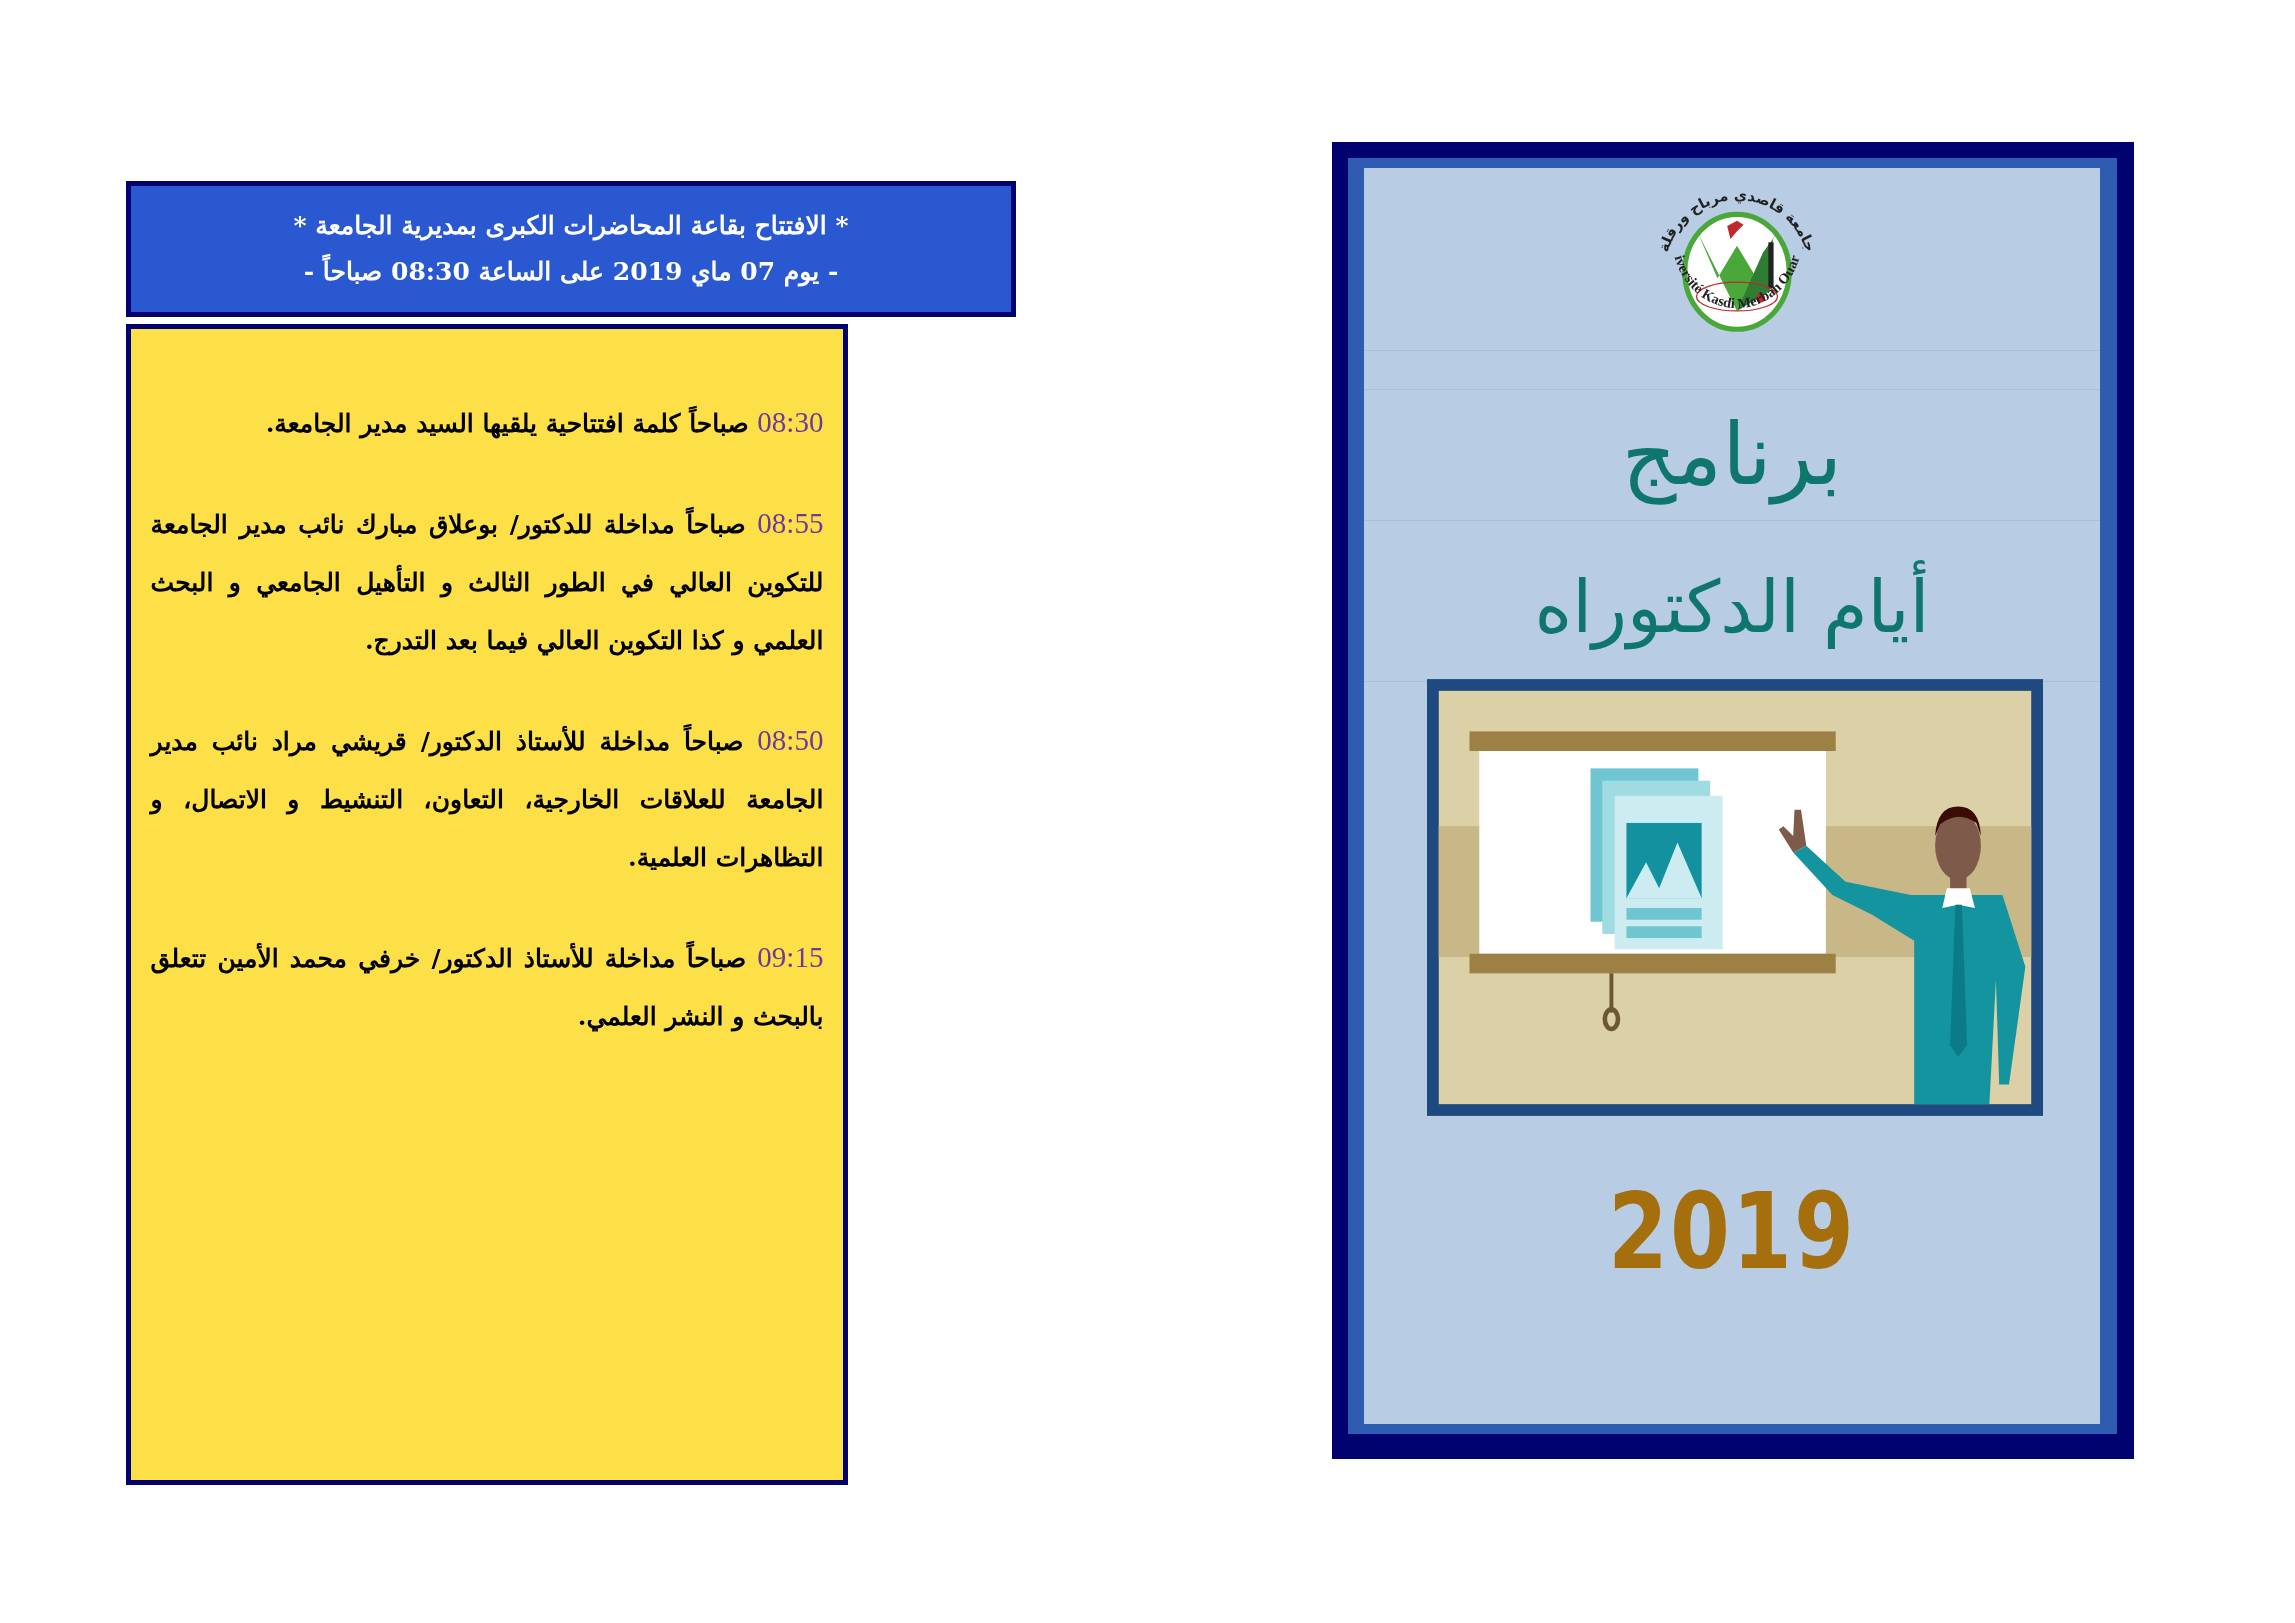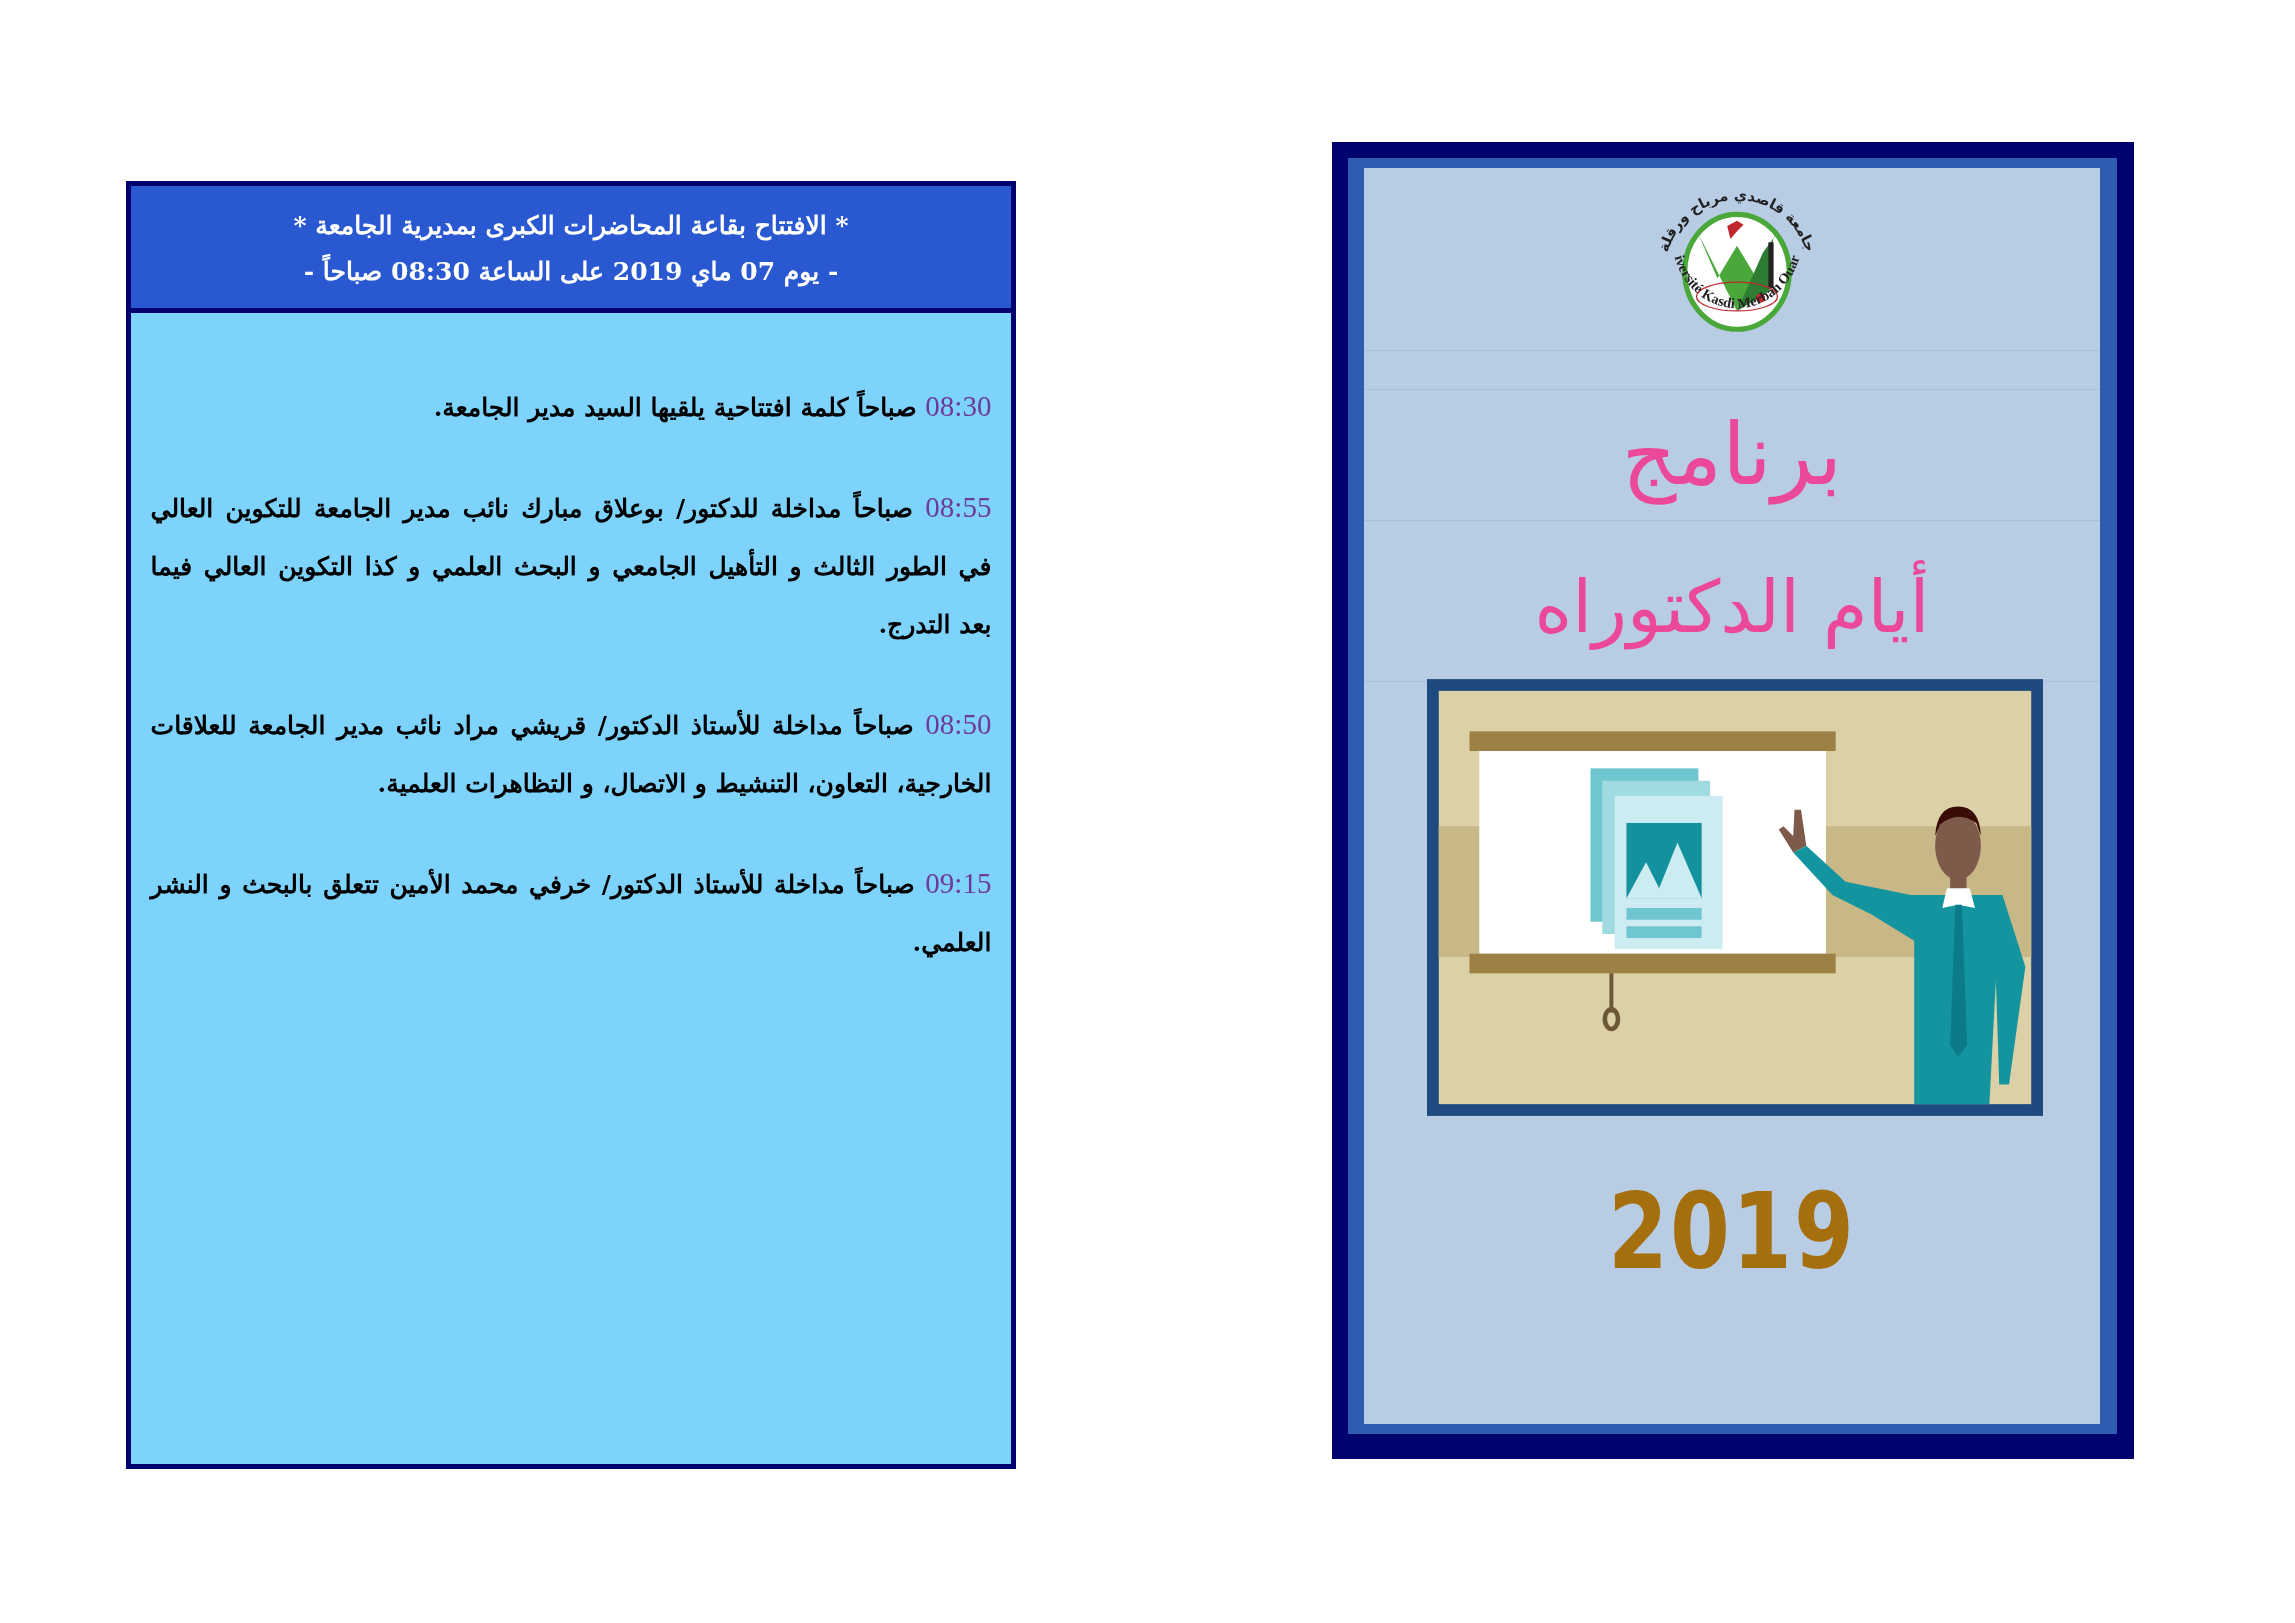--- a/index.html
+++ b/index.html
@@ -9,41 +9,41 @@
   
   .header-box {
     position:absolute; left:126px; top:137px; width:890px; height:136px;
     box-sizing:border-box; background:#2a58d0; border:5.2px solid #00036f;
     display:flex; flex-direction:column; justify-content:center; align-items:center;
     color:#ffffff; direction:rtl; text-align:center;margin-top:44px;
   }
   .header-box .line { font-family:"DejaVu Serif", serif; font-size:25px; line-height:46px; font-weight:bold; }
 
   .program-box {
-    position:absolute; left:126px; top:308px; width:890px; height:1161px;
-    box-sizing:border-box; background:#7dd3fc; border:5.2px solid #00036f;
+    position:absolute; left:126px; top:324px; width:722px; height:1161px;
+    box-sizing:border-box; background:#fde047; border:5.2px solid #00036f;
     padding:39px 19.6px 0 19.6px; direction:rtl;
   }
   .item { font-family:"DejaVu Serif", serif; font-size:25px; line-height:58px; font-weight:bold; color:#000;
           text-align:justify; margin-bottom:41px; }
   .item .time { color:#6d3a9c; font-weight:normal; font-family:"Liberation Serif", serif; font-size:29px; }
 
   
   .cover-outer { position:absolute; left:1332px; top:142px; width:802px; height:1317px;
                  background:#00036f; }
   .cover-mid   { position:absolute; left:1348px; top:158px; width:769px; height:1276px;
                  background:#2f5cb0; }
   .cover-inner { position:absolute; left:1364px; top:168px; width:736px; height:1256px;
                  background:#b8cce4; }
   .hr-line { position:absolute; left:1364px; width:736px; height:1.3px; background:#a9bfdc; }
 
   .logo { position:absolute; left:1639px; top:180px; width:196px; height:177px; }
 
   .title1, .title2 {
-    position:absolute; left:1364px; width:736px; text-align:center; color:#ec4899;
+    position:absolute; left:1364px; width:736px; text-align:center; color:#0f766e;
     font-family:"DejaVu Sans", sans-serif; direction:rtl;
   }
   .title1 { top:396px; font-size:85px; line-height:118px; }
   .title2 { top:548px; font-size:72px; line-height:118px; }
 
   .illus { position:absolute; left:1427px; top:679px; width:616px; height:437px; }
 
   .year { position:absolute; left:1364px; top:1171px; width:736px; text-align:center;
           color:#a46f0c; font-family:"DejaVu Sans", sans-serif; font-weight:bold;
           font-size:105px; letter-spacing:2.6px; transform:scaleX(0.82); }

